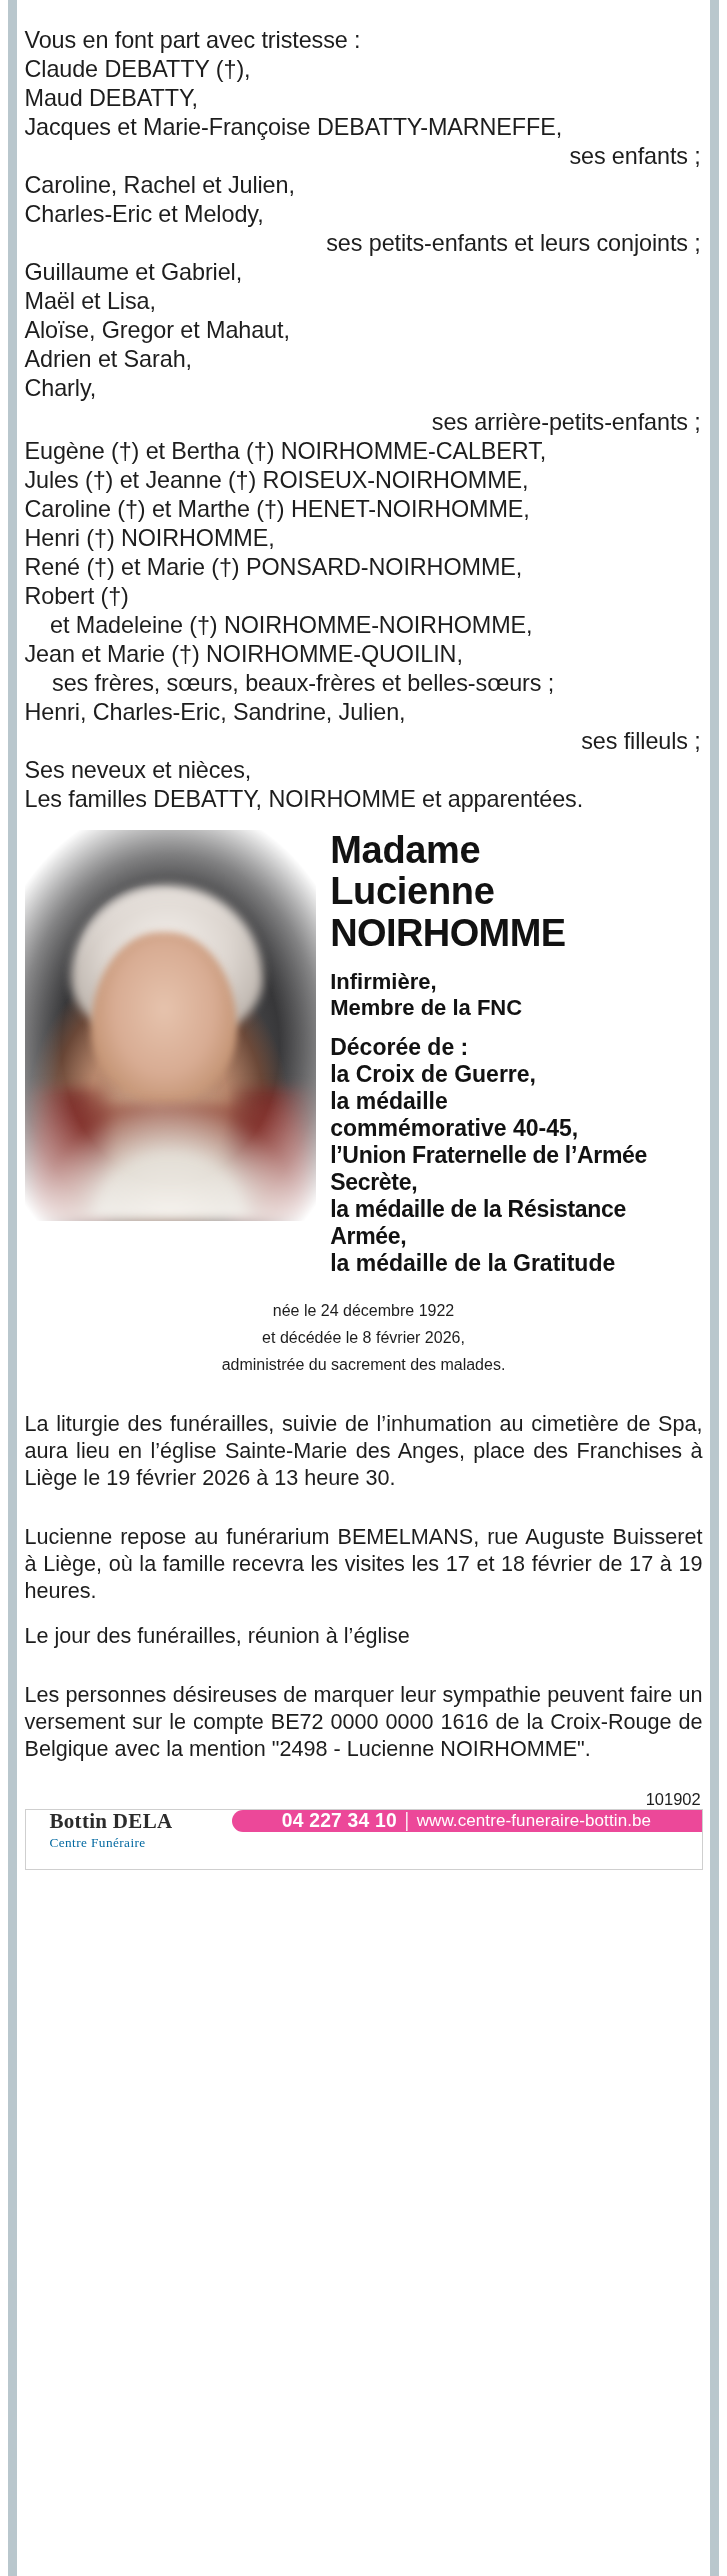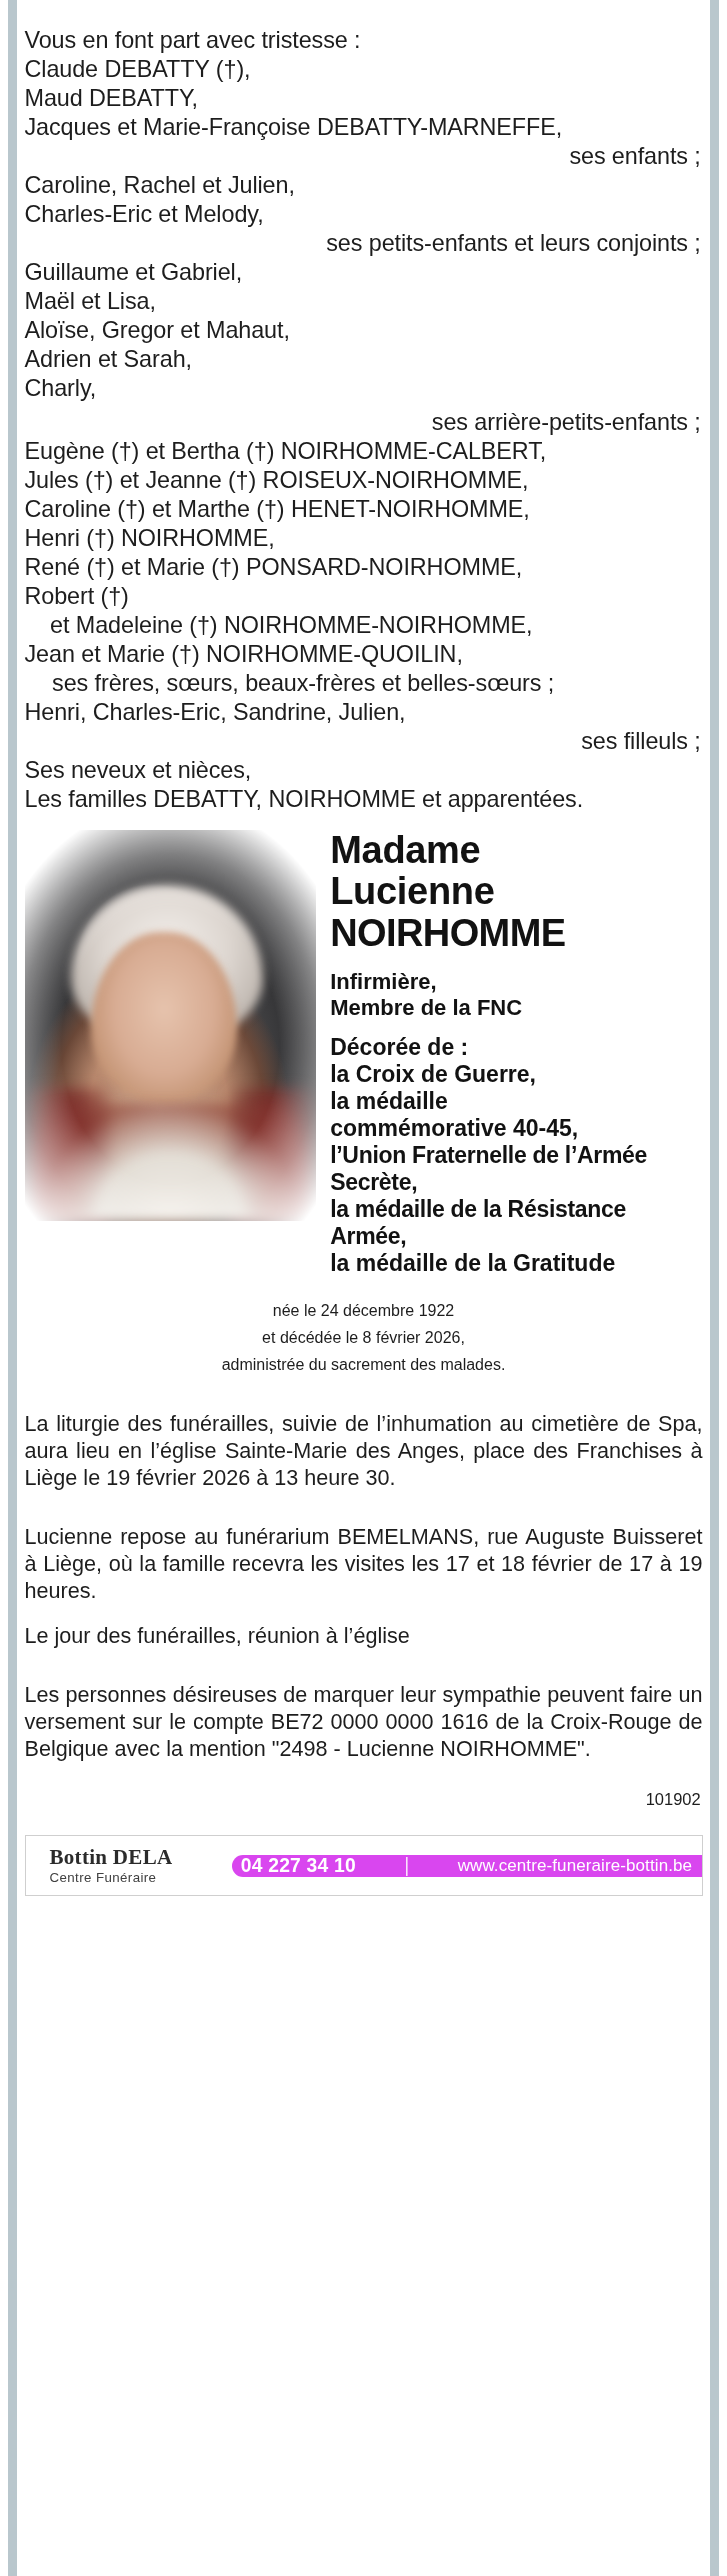--- a/index.html
+++ b/index.html
@@ -165,24 +165,24 @@
     text-align:right;
     font-size:16.5px;
     line-height:20px;
     margin-top:27.6px;
     padding-right:1.8px;
     color:#1d1d1d;
   }
 
   
   .footer{
-    margin-top:26px;
+    margin-top:0;
     height:61px;
     display:flex;
-    align-items:center;
+    align-items:flex-start;
     border:0.9px solid #cfcfcf;
     background:#ffffff;
     box-sizing:border-box;
   }
   .fl{
     flex:0 0 206px;
     display:flex;
     flex-direction:column;
     justify-content:center;
     padding-left:24px;
@@ -190,36 +190,35 @@
   }
   .fl-top{
     font-family:"Liberation Serif", serif;
     font-weight:bold;
     font-size:21px;
     line-height:23px;
     letter-spacing:0.3px;
     color:#2b2b2b;
   }
   .fl-bot{
-    font-family:Liberation Sans, sans-serif;
+    font-family:Liberation Serif, serif;
     font-size:13.3px;
     line-height:15.6px;
     letter-spacing:0.4px;
-    color:#404040;
+    color:#0369a1;
     margin-top:1.8px;
   }
   .fr{
     flex:1 1 auto;
-    background:#d946ef;
+    background:#ec4899;
     border-radius:13px 0 0 13px;
     display:flex;
     align-items:center;
     justify-content:center;
     color:#ffffff;
-    gap:41px;
   }
   .fr-phone{
     font-weight:bold;
     font-size:19.3px;
     letter-spacing:0.2px;
   }
   .fr-sep{
     font-size:19.3px;
     margin:0 7.4px;
     opacity:0.85;

